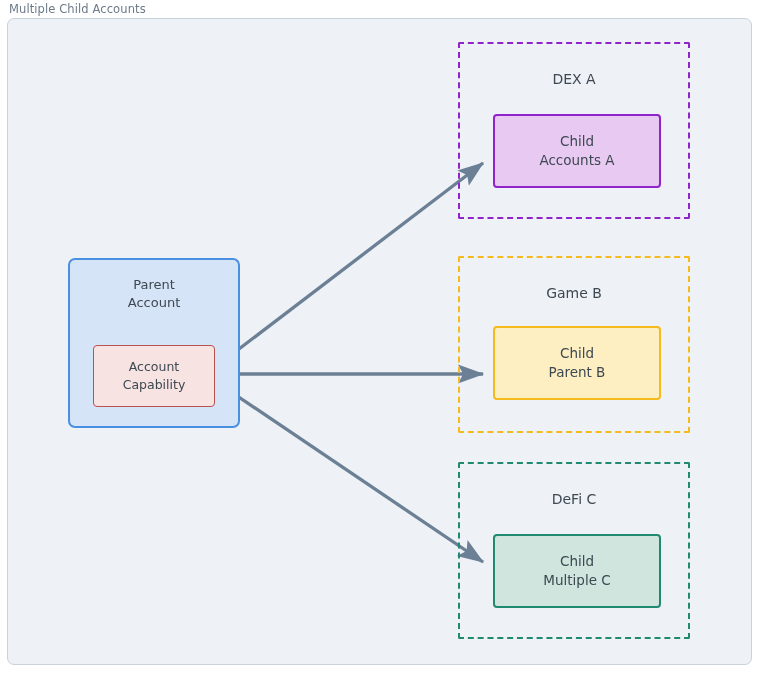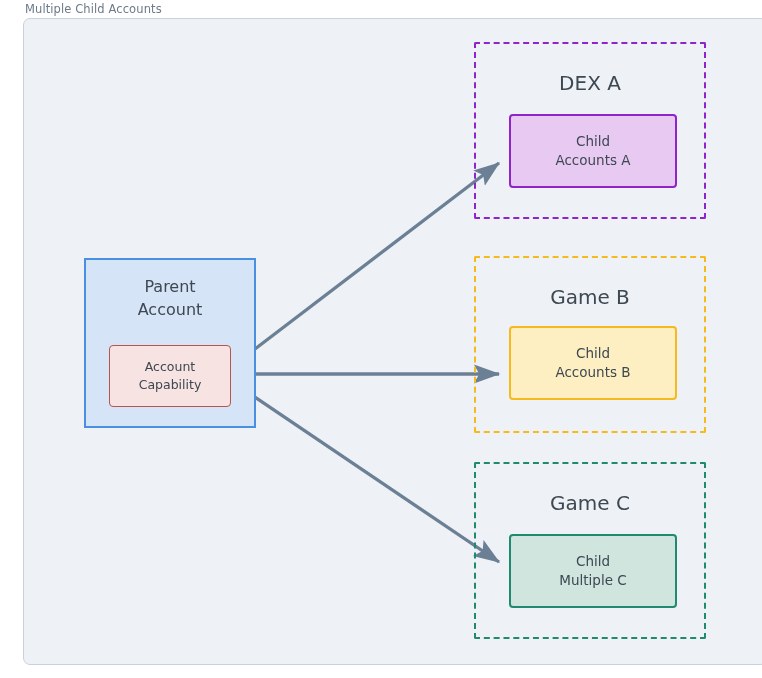--- a/index.html
+++ b/index.html
@@ -11,21 +11,21 @@
   body {
     width: 762px;
     height: 678px;
     font-family: "DejaVu Sans", "Liberation Sans", sans-serif;
     position: relative;
     overflow: hidden;
   }
 
   #stage {
     position: absolute;
-    left: 16px; top: 0;
+    left: 0; top: 0;
     width: 650px;
     height: 678px;
   }
 
   
   .outer-frame {
     position: absolute;
     left: 7px;
     top: 18px;
     width: 745px;
@@ -59,25 +59,25 @@
   .node .line { display: block; }
 
   
   .parent-node {
     left: 68px;
     top: 258px;
     width: 172px;
     height: 170px;
     background: #d6e4f7;
     border: 2.1px solid #4a90e2;
-    border-radius: 0;
+    border-radius: 7px;
     justify-content: flex-start;
     padding-top: 16px;
     color: #3d4852;
-    font-size: 16px;
+    font-size: 13px;
   }
 
   
   .capability-node {
     left: 93px;
     top: 345px;
     width: 122px;
     height: 62px;
     background: #f7e3e1;
     border: 1.8px solid #b85450;
@@ -94,21 +94,21 @@
     border-width: 2.2px;
     border-style: dashed;
     border-radius: 2px;
   }
   .cluster-label {
     position: absolute;
     width: 100%;
     top: 27px;
     left: 0;
     text-align: center;
-    font-size: 20px;
+    font-size: 14px;
     color: #3d4852;
     white-space: nowrap;
   }
 
   .cluster-dex  { left: 458px; top: 42px;  width: 232px; height: 177px; border-color: #8e24c9; }
   .cluster-defi { left: 458px; top: 256px; width: 232px; height: 177px; border-color: #f5bb1d; }
   .cluster-game { left: 458px; top: 462px; width: 232px; height: 177px; border-color: #1f8a70; }
 
   
   .child-node {
@@ -169,24 +169,24 @@
   <div class="node child-node child-a">
     <span class="line">Child</span>
     <span class="line">Accounts A</span>
   </div>
 
   <div class="cluster cluster-defi">
     <div class="cluster-label">Game B</div>
   </div>
   <div class="node child-node child-b">
     <span class="line">Child</span>
-    <span class="line">Accounts B</span>
+    <span class="line">Parent B</span>
   </div>
 
   <div class="cluster cluster-game">
-    <div class="cluster-label">Game C</div>
+    <div class="cluster-label">DeFi C</div>
   </div>
   <div class="node child-node child-c">
     <span class="line">Child</span>
     <span class="line">Multiple C</span>
   </div>
 
 </div>
 
 </body></html>

